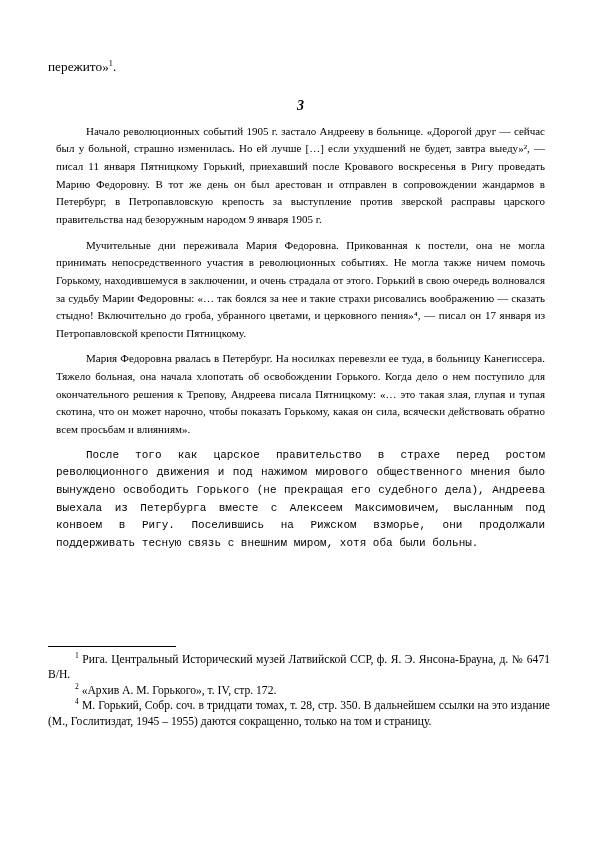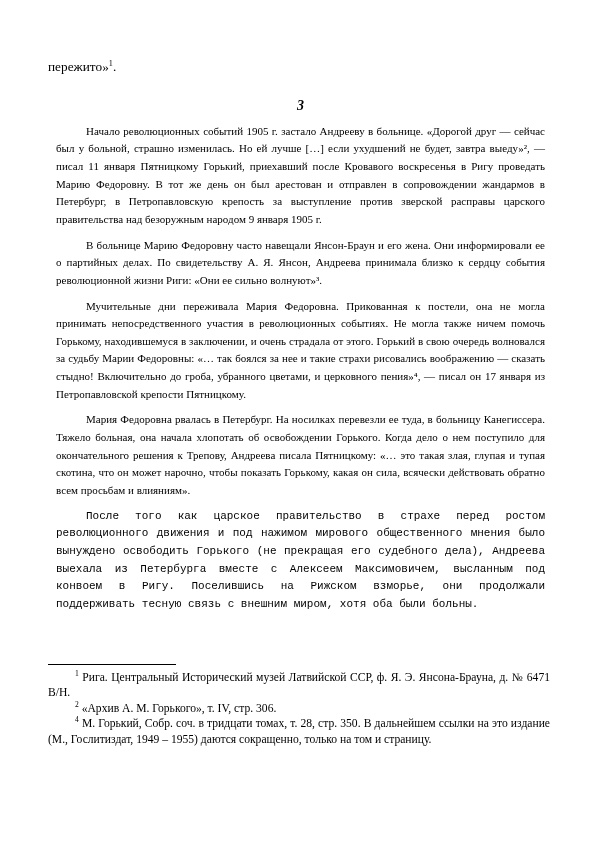--- a/index.html
+++ b/index.html
@@ -52,21 +52,20 @@
   }
   .body-text p:last-child {
     margin-bottom: 0;
     font-family: Liberation Mono, monospace;
   }
   .footnotes {
     position: absolute;
     left: 48px;
     right: 50px;
     top: 646px;
-    margin-top: 18px;
   }
   .footnote-rule {
     width: 128px;
     height: 0;
     border: 0;
     border-top: 1.6px solid #000;
     margin: 0 0 5px 0;
   }
   .footnotes p {
     margin: 0;
@@ -85,26 +84,25 @@
 <body>
 
 <div class="page">
 
   <p class="carryover-line"><span>пережито»</span><span class="sup">1</span><span>.</span></p>
 
   <div class="section-number">3</div>
 
   <div class="body-text">
     <p>Начало революционных событий 1905 г. застало Андрееву в больнице. «Дорогой друг — сейчас был у больной, страшно изменилась. Но ей лучше […] если ухудшений не будет, завтра выеду»², — писал 11 января Пятницкому Горький, приехавший после Кровавого воскресенья в Ригу проведать Марию Федоровну. В тот же день он был арестован и отправлен в сопровождении жандармов в Петербург, в Петропавловскую крепость за выступление против зверской расправы царского правительства над безоружным народом 9 января 1905 г.</p>
-    <p>В больнице Марию Федоровну часто навещали Янсон-Браун и его жена. Они информировали ее о партийных делах. По свидетельству А. Я. Янсон, Андреева принимала близко к сердцу события революционной жизни Риги: «Они ее сильно волнуют»³.</p>
     <p>Мучительные дни переживала Мария Федоровна. Прикованная к постели, она не могла принимать непосредственного участия в революционных событиях. Не могла также ничем помочь Горькому, находившемуся в заключении, и очень страдала от этого. Горький в свою очередь волновался за судьбу Марии Федоровны: «… так боялся за нее и такие страхи рисовались воображению — сказать стыдно! Включительно до гроба, убранного цветами, и церковного пения»⁴, — писал он 17 января из Петропавловской крепости Пятницкому.</p>
     <p>Мария Федоровна рвалась в Петербург. На носилках перевезли ее туда, в больницу Канегиссера. Тяжело больная, она начала хлопотать об освобождении Горького. Когда дело о нем поступило для окончательного решения к Трепову, Андреева писала Пятницкому: «… это такая злая, глупая и тупая скотина, что он может нарочно, чтобы показать Горькому, какая он сила, всячески действовать обратно всем просьбам и влияниям».</p>
     <p>После того как царское правительство в страхе перед ростом революционного движения и под нажимом мирового общественного мнения было вынуждено освободить Горького (не прекращая его судебного дела), Андреева выехала из Петербурга вместе с Алексеем Максимовичем, высланным под конвоем в Ригу. Поселившись на Рижском взморье, они продолжали поддерживать тесную связь с внешним миром, хотя оба были больны.</p>
   </div>
 
   <div class="footnotes">
     <hr class="footnote-rule">
     <p><span class="fn-marker">1</span> <span>Рига. Центральный Исторический музей Латвийской ССР, ф. Я. Э. Янсона-Брауна, д. № 6471 В/Н.</span></p>
-    <p><span class="fn-marker">2</span> <span>«Архив А. М. Горького», т. IV, стр. 306.</span></p>
-    <p><span class="fn-marker">4</span> <span>М. Горький, Собр. соч. в тридцати томах, т. 28, стр. 350. В дальнейшем ссылки на это издание (М., Гослитиздат, 1949 – 1955) даются сокращенно, только на том и страницу.</span></p>
+    <p><span class="fn-marker">2</span> <span>«Архив А. М. Горького», т. IV, стр. 172.</span></p>
+    <p><span class="fn-marker">4</span> <span>М. Горький, Собр. соч. в тридцати томах, т. 28, стр. 350. В дальнейшем ссылки на это издание (М., Гослитиздат, 1945 – 1955) даются сокращенно, только на том и страницу.</span></p>
   </div>
 
 </div>
 
 </body></html>

